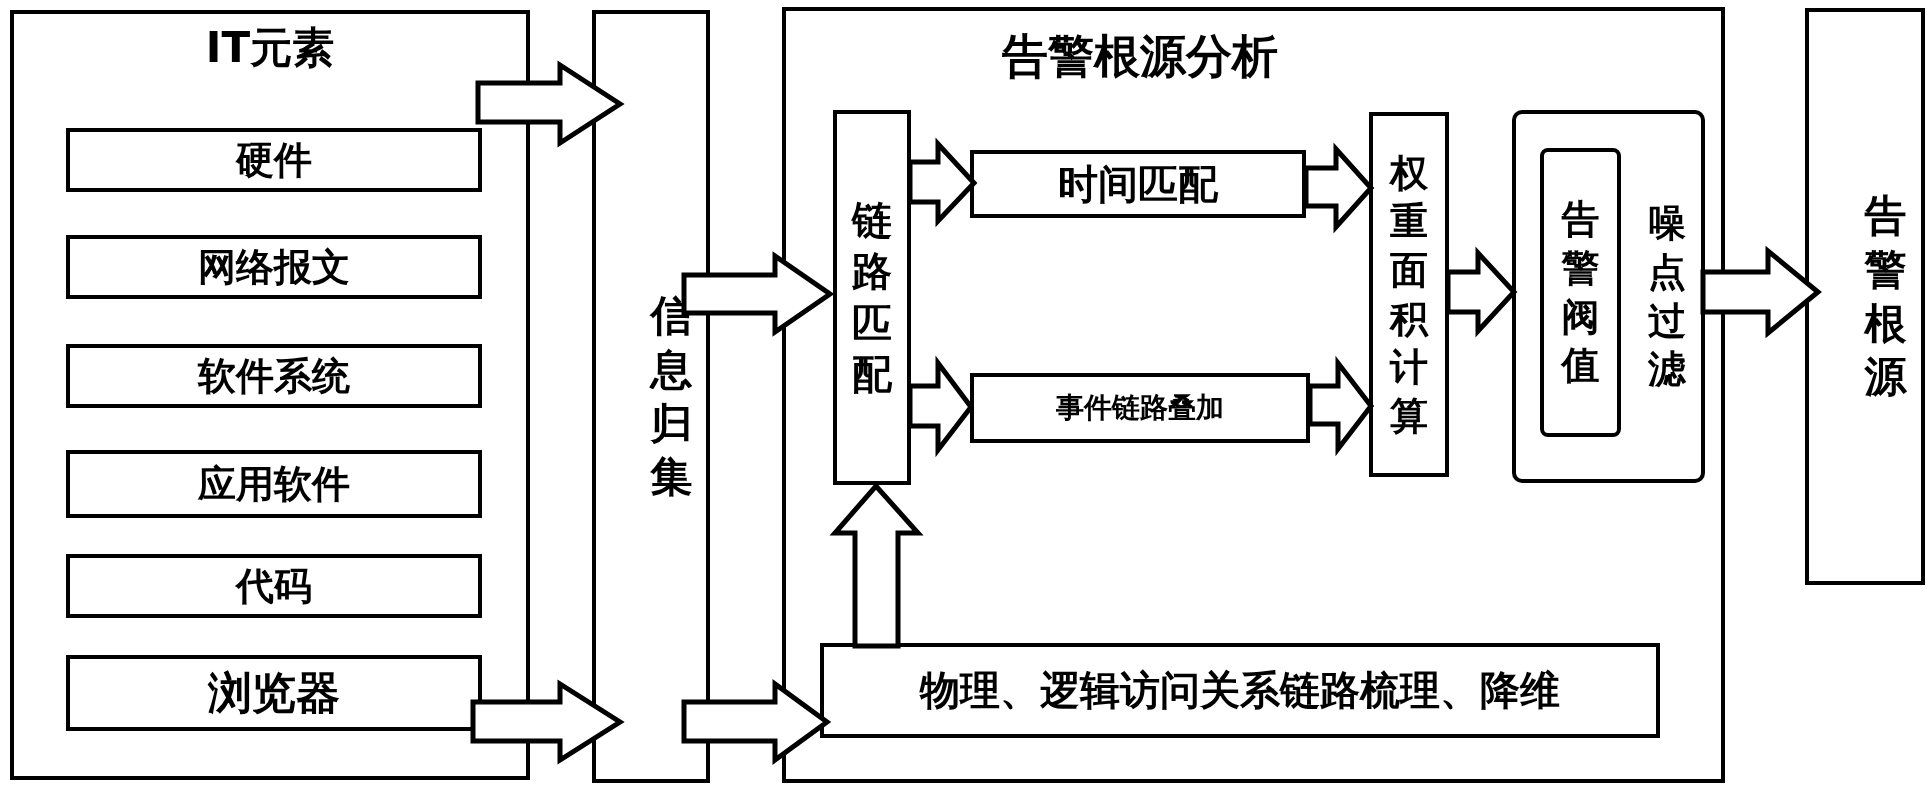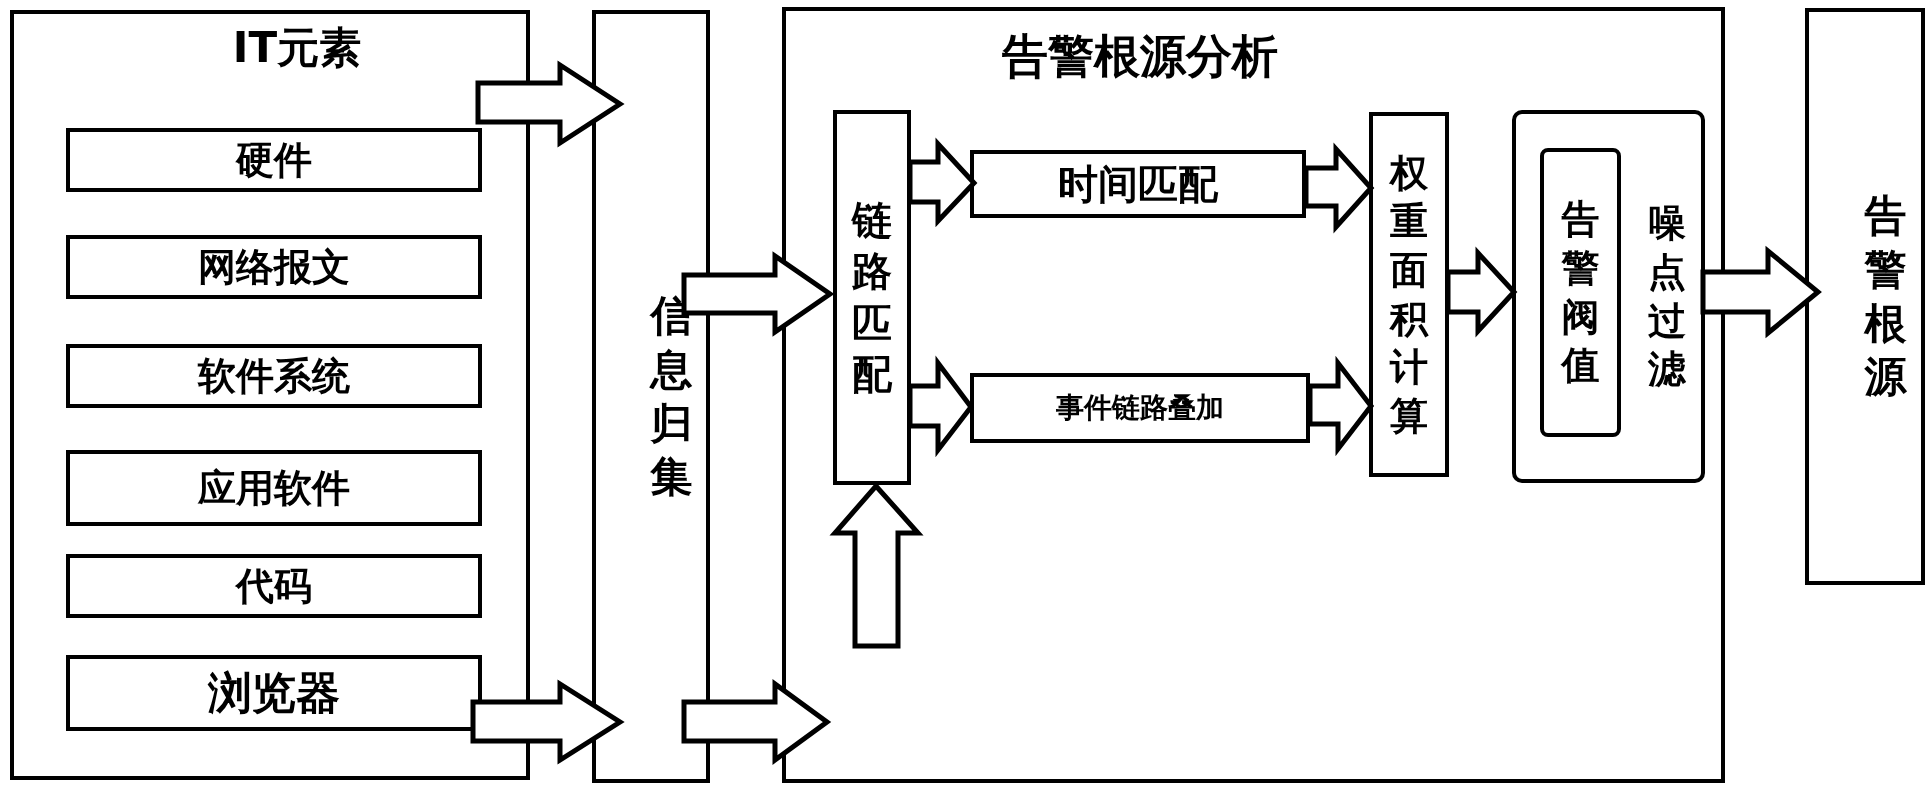--- a/index.html
+++ b/index.html
@@ -15,32 +15,32 @@
   #arrows{position:absolute;left:0;top:0;z-index:30;pointer-events:none;}
   #arrows polygon{fill:#ffffff;stroke:#000000;stroke-width:5;stroke-linejoin:miter;}
   .z10{z-index:10;padding-left:41px;} .z20{z-index:20;}
 </style>
 </head>
 <body>
 
 <div id="canvas">
 
   <div class="box z10" style="left:10px;top:10px;width:520px;height:770px;"></div>
-  <div class="title z20" style="left:10px;top:20px;width:520px;font-size:42px;padding-left:27px;">IT元素</div>
+  <div class="title z20" style="left:10px;top:20px;width:520px;font-size:42px;">IT元素</div>
 
   <div class="box center z20" style="left:66px;top:128px;width:416px;height:64px;font-size:38px;justify-content:center;">
     <span>硬件</span>
   </div>
   <div class="box center z20" style="left:66px;top:235px;width:416px;height:64px;font-size:38px;">
     <span>网络报文</span>
   </div>
   <div class="box center z20" style="left:66px;top:344px;width:416px;height:64px;font-size:38px;">
     <span>软件系统</span>
   </div>
-  <div class="box center z20" style="left:66px;top:450px;width:416px;height:76px;font-size:38px;">
+  <div class="box center z20" style="left:66px;top:450px;width:416px;height:68px;font-size:38px;">
     <span>应用软件</span>
   </div>
   <div class="box center z20" style="left:66px;top:554px;width:416px;height:64px;font-size:38px;">
     <span>代码</span>
   </div>
   <div class="box center z20" style="left:66px;top:655px;width:416px;height:76px;font-size:44px;">
     <span>浏览器</span>
   </div>
 
   <div class="box center z10" style="left:592px;top:10px;width:118px;height:773px;font-size:42px;">
@@ -67,20 +67,23 @@
   </div>
 
   <div class="box z20" style="left:1512px;top:110px;width:193px;height:373px;border-radius:10px;"></div>
   <div class="box center z20" style="left:1540px;top:148px;width:81px;height:289px;border-radius:8px;font-size:38px;">
     <div class="vtext">告警阀值</div>
   </div>
   <div class="center z20" style="position:absolute;left:1632px;top:110px;width:70px;height:373px;font-size:38px;">
     <div class="vtext">噪点过滤</div>
   </div>
 
+  <div class="box center z20" style="left:820px;top:643px;width:840px;height:95px;font-size:40px;">
+    <span>物理、逻辑访问关系链路梳理、降维</span>
+  </div>
 
   <div class="box center z10" style="left:1805px;top:8px;width:120px;height:577px;font-size:42px;">
     <div class="vtext">告警根源</div>
   </div>
 
   <svg id="arrows" width="1927" height="792" viewBox="0 0 1927 792">
     <polygon points="478,83 560,83 560,65 620,104 560,143 560,122 478,122"></polygon>
     <polygon points="473,702 560,702 560,684 620,722 560,760 560,741 473,741"></polygon>
     <polygon points="684,275 775,275 775,256 830,294 775,332 775,313 684,313"></polygon>
     <polygon points="684,702 775,702 775,684 827,722 775,760 775,741 684,741"></polygon>

